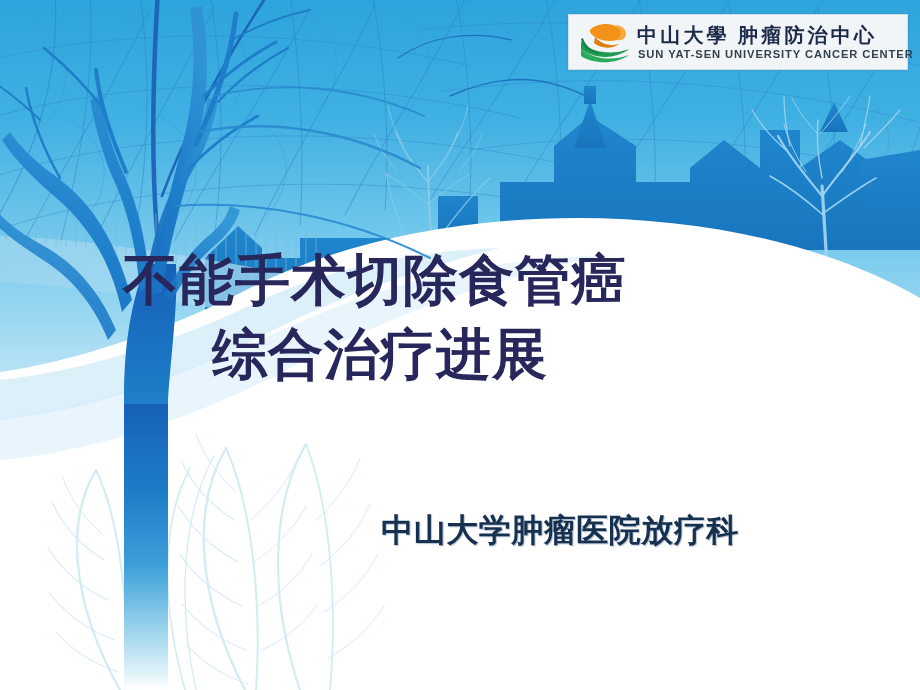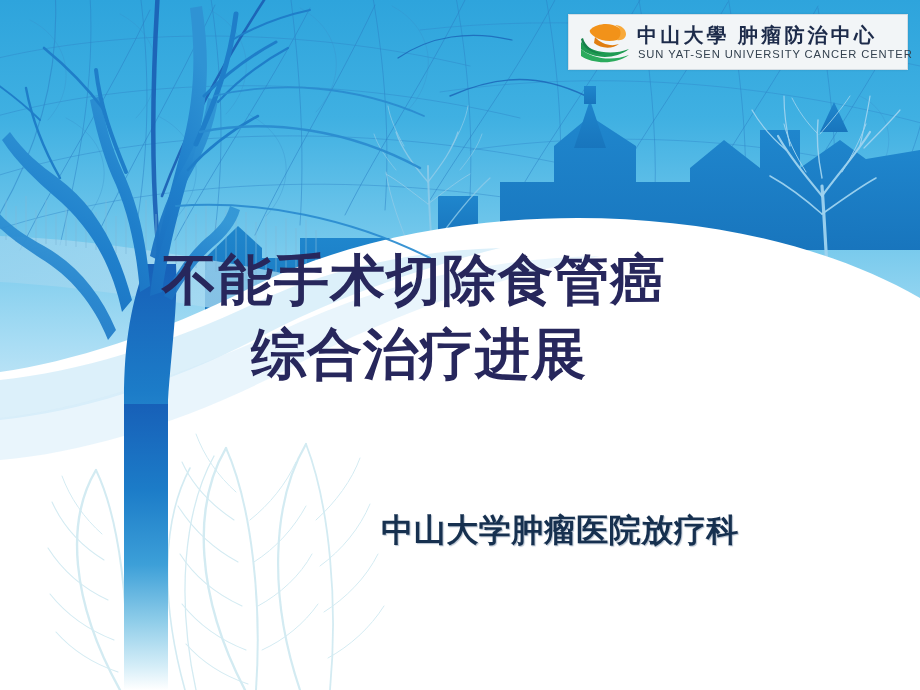--- a/index.html
+++ b/index.html
@@ -32,41 +32,40 @@
   #logo-cn {
     font-family:"Liberation Serif", serif;
     font-size:20px; font-weight:700;
     color:#1d2b4a;
     letter-spacing:3.2px;
     line-height:24px;
     white-space:nowrap;
   }
   #logo-en {
     font-family:"Liberation Sans", sans-serif;
-    font-size:11.2px; font-weight:400;
+    font-size:11.2px; font-weight:700;
     color:#33414f;
     letter-spacing:.9px;
     line-height:15px;
     white-space:nowrap;
     padding-left:1px;
   }
 
   
   #title-block {
     position:absolute;
     left:0; top:243px;
     width:740px;
     text-align:center;
     color:#27275c;
     font-family:"DejaVu Sans", sans-serif;
     font-weight:700;
     font-size:55px;
     line-height:74px;
     letter-spacing:1px;
-    margin-left:39px;
   }
   #title-block .tline { display:block; white-space:nowrap; }
   #title-line-1 { padding-left:10px; }
   #title-line-2 { padding-left:20px; }
 
   
   #subtitle-block {
     position:absolute;
     left:250px; top:508px;
     width:620px;

